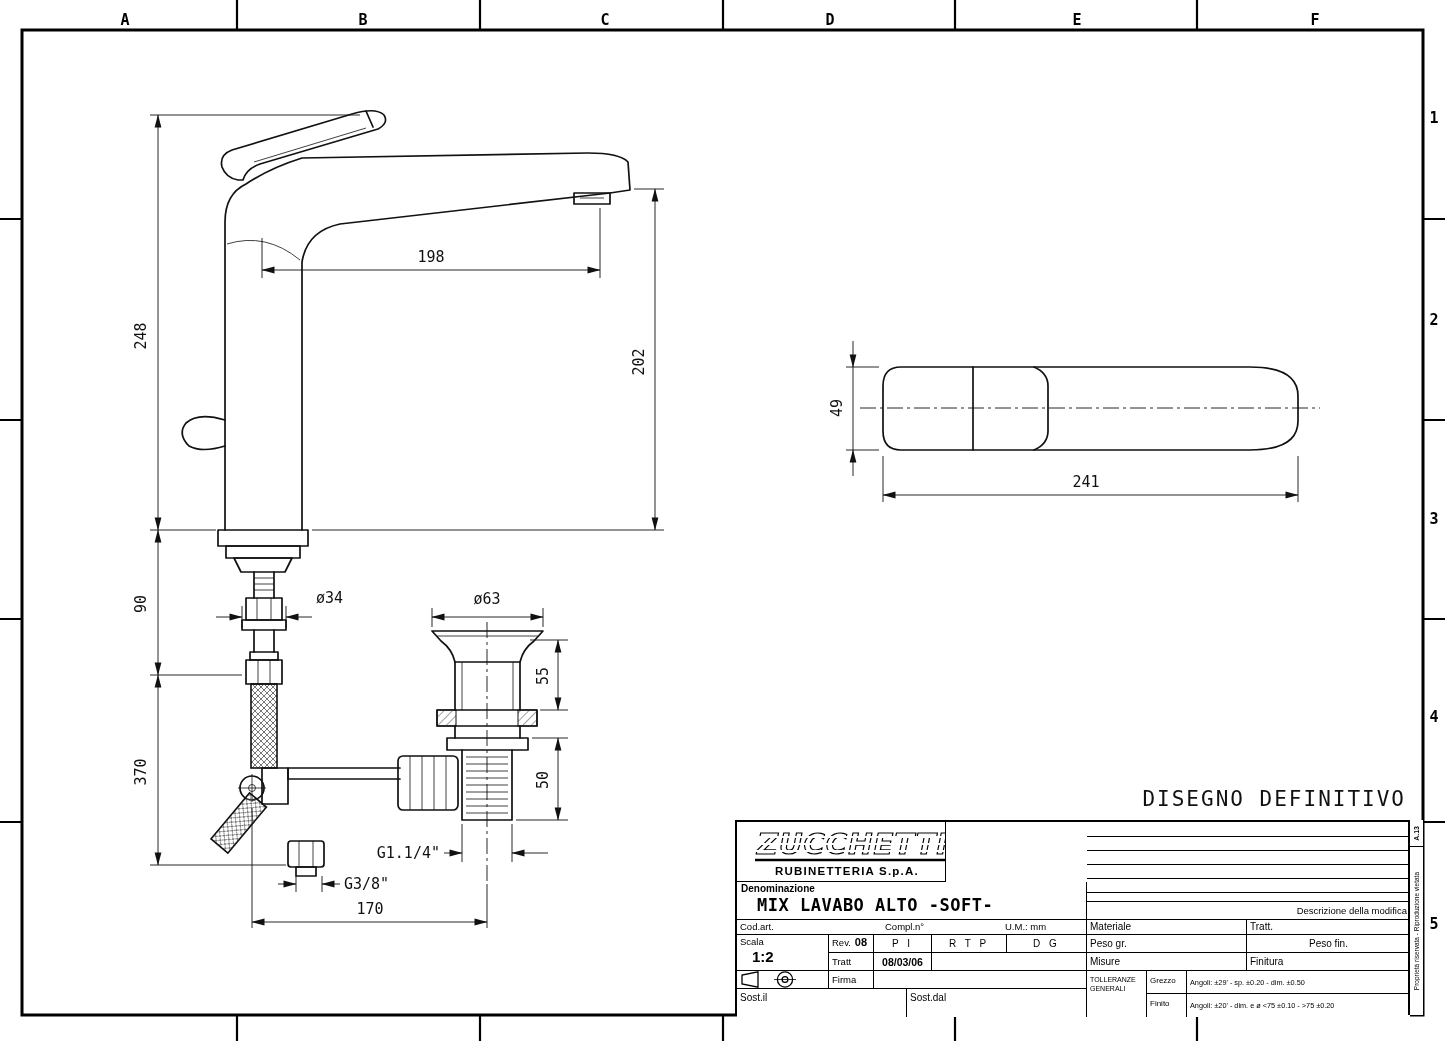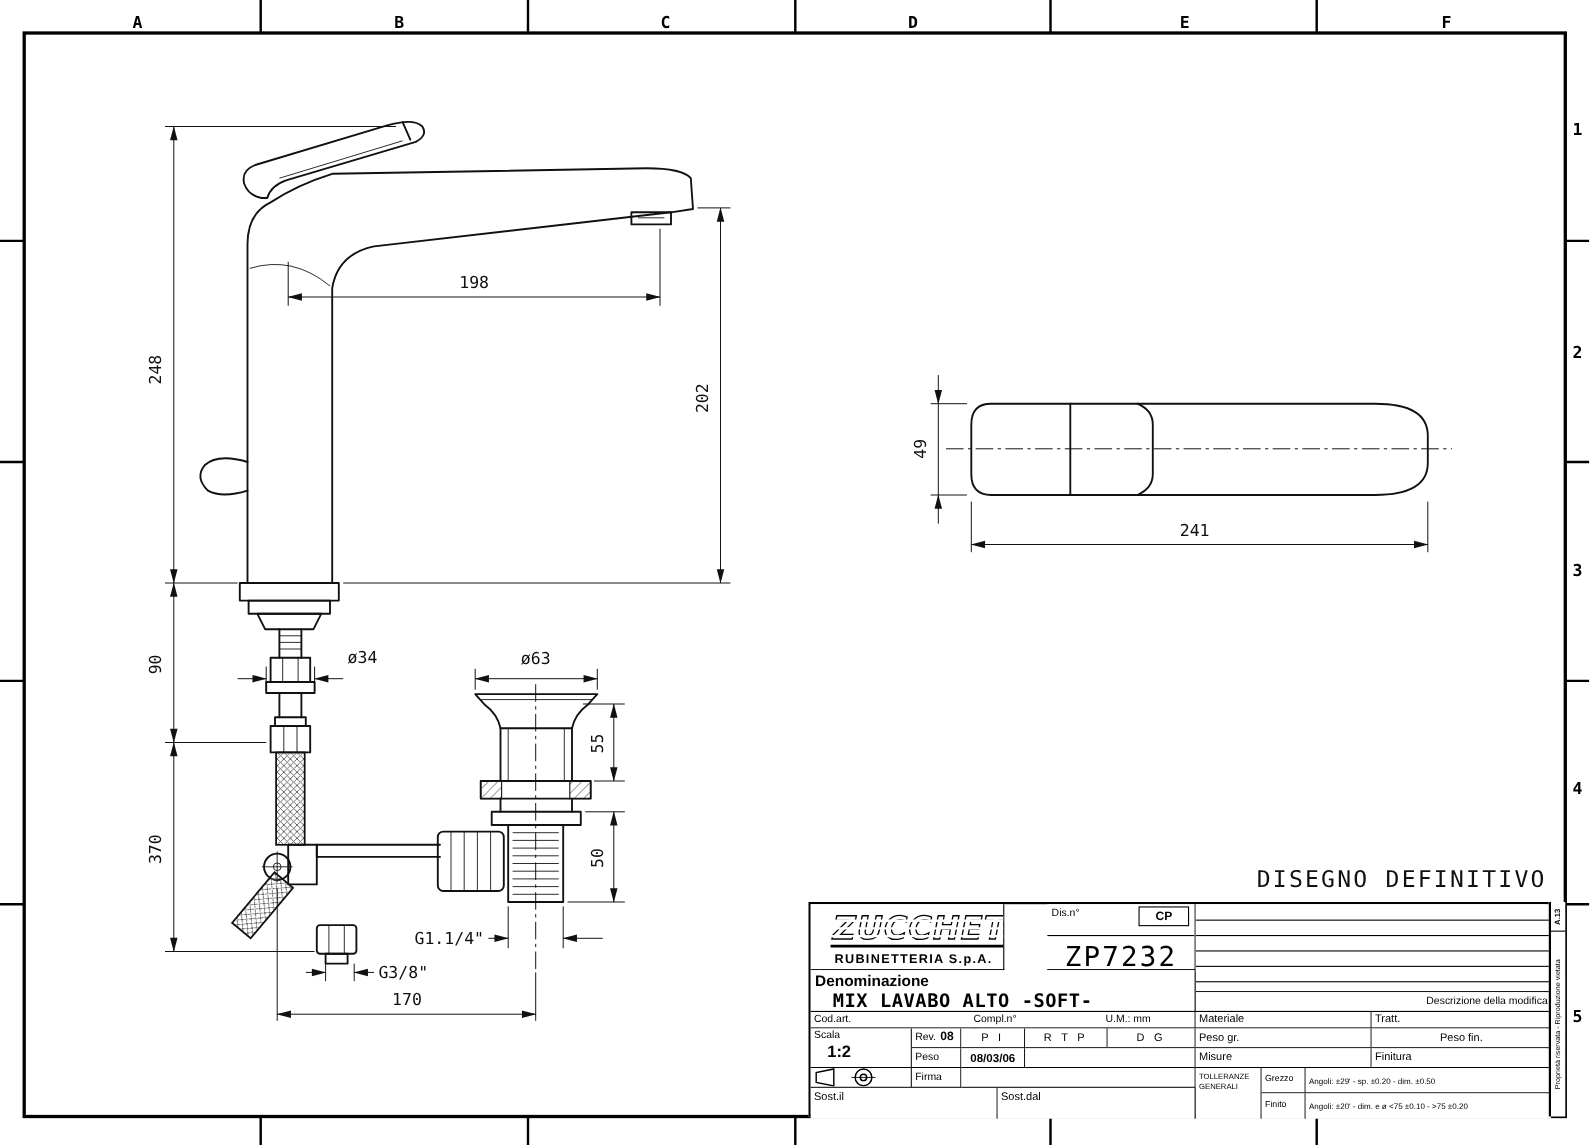--- a/index.html
+++ b/index.html
@@ -25,21 +25,21 @@
       border:2.5px solid #000;box-sizing:border-box;background:#fff;}
   .cell{position:absolute;box-sizing:border-box;border-right:1.2px solid #000;border-bottom:1.2px solid #000;
         font-size:9.5px;padding:1px 3px;overflow:hidden;background:#fff;}
   .cell.nr{border-right:none;}
   .cell.nb{border-bottom:none;}
   .lbl{font-size:9.5px;}
   .disHead{height:22px;border-bottom:1.2px solid #000;position:relative;padding:3px 4px;font-size:10px;}
   .cpBox{position:absolute;right:5px;top:2px;width:44px;height:16px;border:1.8px solid #000;
          font-weight:bold;font-size:11px;text-align:center;line-height:16px;}
   .disNo{font-family:"DejaVu Sans Mono",monospace;font-size:25px;letter-spacing:2px;text-align:center;padding-top:4px;}
-  .denomLbl{font-size:14px;font-weight:bold;padding:1px 4px;}
+  .denomLbl{font-size:10px;font-weight:bold;padding:1px 4px;}
   .denomVal{font-family:"DejaVu Sans Mono",monospace;font-size:17px;font-weight:bold;letter-spacing:0.5px;padding-left:20px;}
   .company{font-size:11.5px;font-weight:bold;letter-spacing:1.2px;text-align:center;margin-top:-1px;}
   .modline{position:absolute;left:0;right:0;border-top:1px solid #000;}
   .center{text-align:right;}
   .sig{text-align:center;letter-spacing:3px;font-size:10px;padding-top:3px;}
   .revVal{font-weight:bold;font-size:11px;margin-left:4px;}
   .scalaVal{font-size:15px;font-weight:bold;padding-left:12px;margin-top:1px;}
   .dataVal{font-weight:bold;font-size:10.5px;text-align:center;padding-top:3px;}
   .tolLbl{font-size:7px;line-height:1.25;padding-top:4px;}
   .tolTxt{font-size:7.3px;white-space:nowrap;padding-top:6px;}
@@ -219,36 +219,29 @@
     <path class="dim" d="M 883,456 V 502 M 1298,456 V 502"></path>
     <line class="dim" x1="883" y1="495" x2="1298" y2="495" marker-start="url(#arr)" marker-end="url(#arr)"></line>
     <text class="dtxt" x="1086" y="487" text-anchor="middle">241</text>
   </g>
 
   <text class="bigNote" x="1406" y="806" text-anchor="end">DISEGNO DEFINITIVO</text>
 </svg>
 
 <div class="tb">
 
-  <div class="cell" style="left:0;top:0;width:176px;height:60px;padding:2px 0 0 12px;">
+  <div class="cell" style="left:0;top:0;width:209px;height:60px;padding:2px 0 0 12px;">
     <svg width="212" height="40">
       <text x="8" y="30" class="logoText">ZUCCHETTI</text>
       <path d="M6,13 H206 M6,20 H206 M6,27 H206" stroke="#fff" stroke-width="2.2" fill="none"></path>
       <path d="M6,36 H206" stroke="#000" stroke-width="2.5"></path>
     </svg>
     <div class="company">RUBINETTERIA S.p.A.</div>
   </div>
 
-  <div class="cell" style="left:215px;top:0;width:135px;height:60px;padding:0;">
-    <div class="disHead">
-      <span class="lbl">Dis.n°</span>
-      <span class="cpBox">CP</span>
-    </div>
-    <div class="disNo">ZP7232</div>
-  </div>
 
   <div class="cell nr" style="left:350px;top:0;width:323px;height:80px;padding:0;">
     <div class="modline" style="top:14px"></div>
     <div class="modline" style="top:28px"></div>
     <div class="modline" style="top:42px"></div>
     <div class="modline" style="top:56px"></div>
     <div class="modline" style="top:70px"></div>
   </div>
   <div class="cell nr center" style="left:350px;top:80px;width:323px;height:18px;padding-top:3px;">
     <span>Descrizione della modifica</span>
@@ -293,21 +286,21 @@
     <span>D G</span>
   </div>
   <div class="cell vpad" style="left:350px;top:113px;width:160px;height:18px;font-size:10px;">
     <span>Peso gr.</span>
   </div>
   <div class="cell nr vpad" style="left:510px;top:113px;width:163px;height:18px;font-size:10px;text-align:center;">
     <span>Peso fin.</span>
   </div>
 
   <div class="cell vpad" style="left:92px;top:131px;width:45px;height:18px;">
-    <span>Peso</span>
+    <span>Tratt</span>
   </div>
   <div class="cell" style="left:137px;top:131px;width:58px;height:18px;padding:0;">
     <div class="dataVal">08/03/06</div>
   </div>
   <div class="cell" style="left:195px;top:131px;width:155px;height:18px;"></div>
   <div class="cell vpad" style="left:350px;top:131px;width:160px;height:18px;font-size:10px;">
     <span>Misure</span>
   </div>
   <div class="cell nr vpad" style="left:510px;top:131px;width:163px;height:18px;font-size:10px;">
     <span>Finitura</span>

